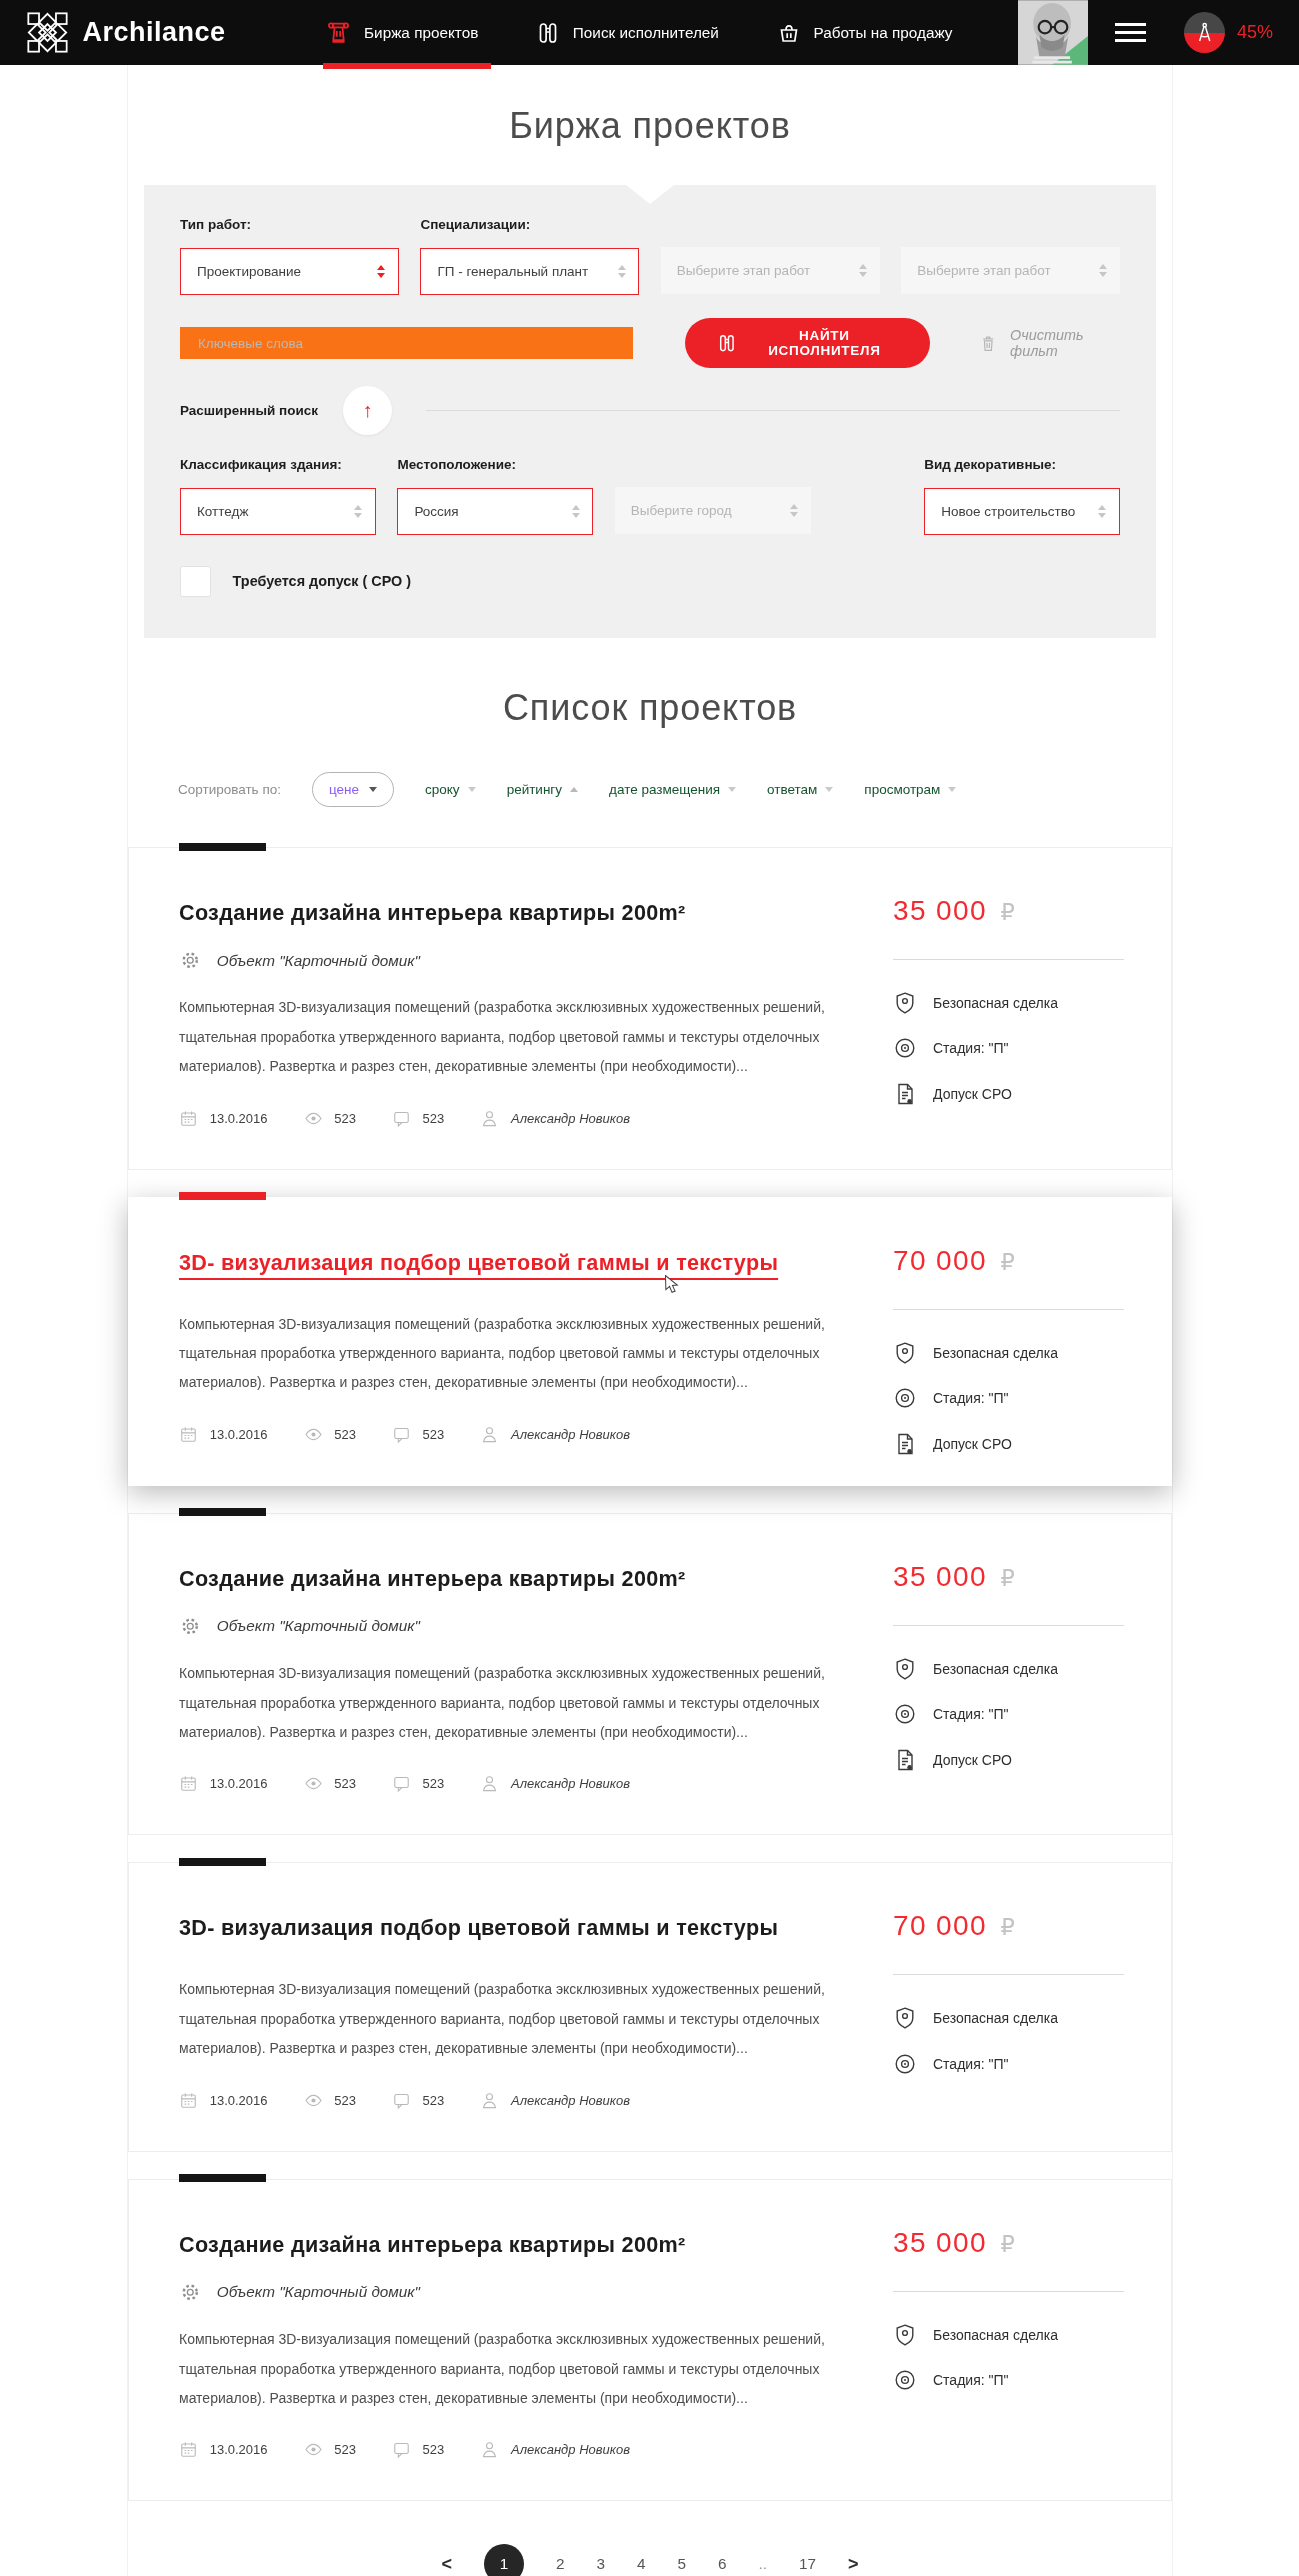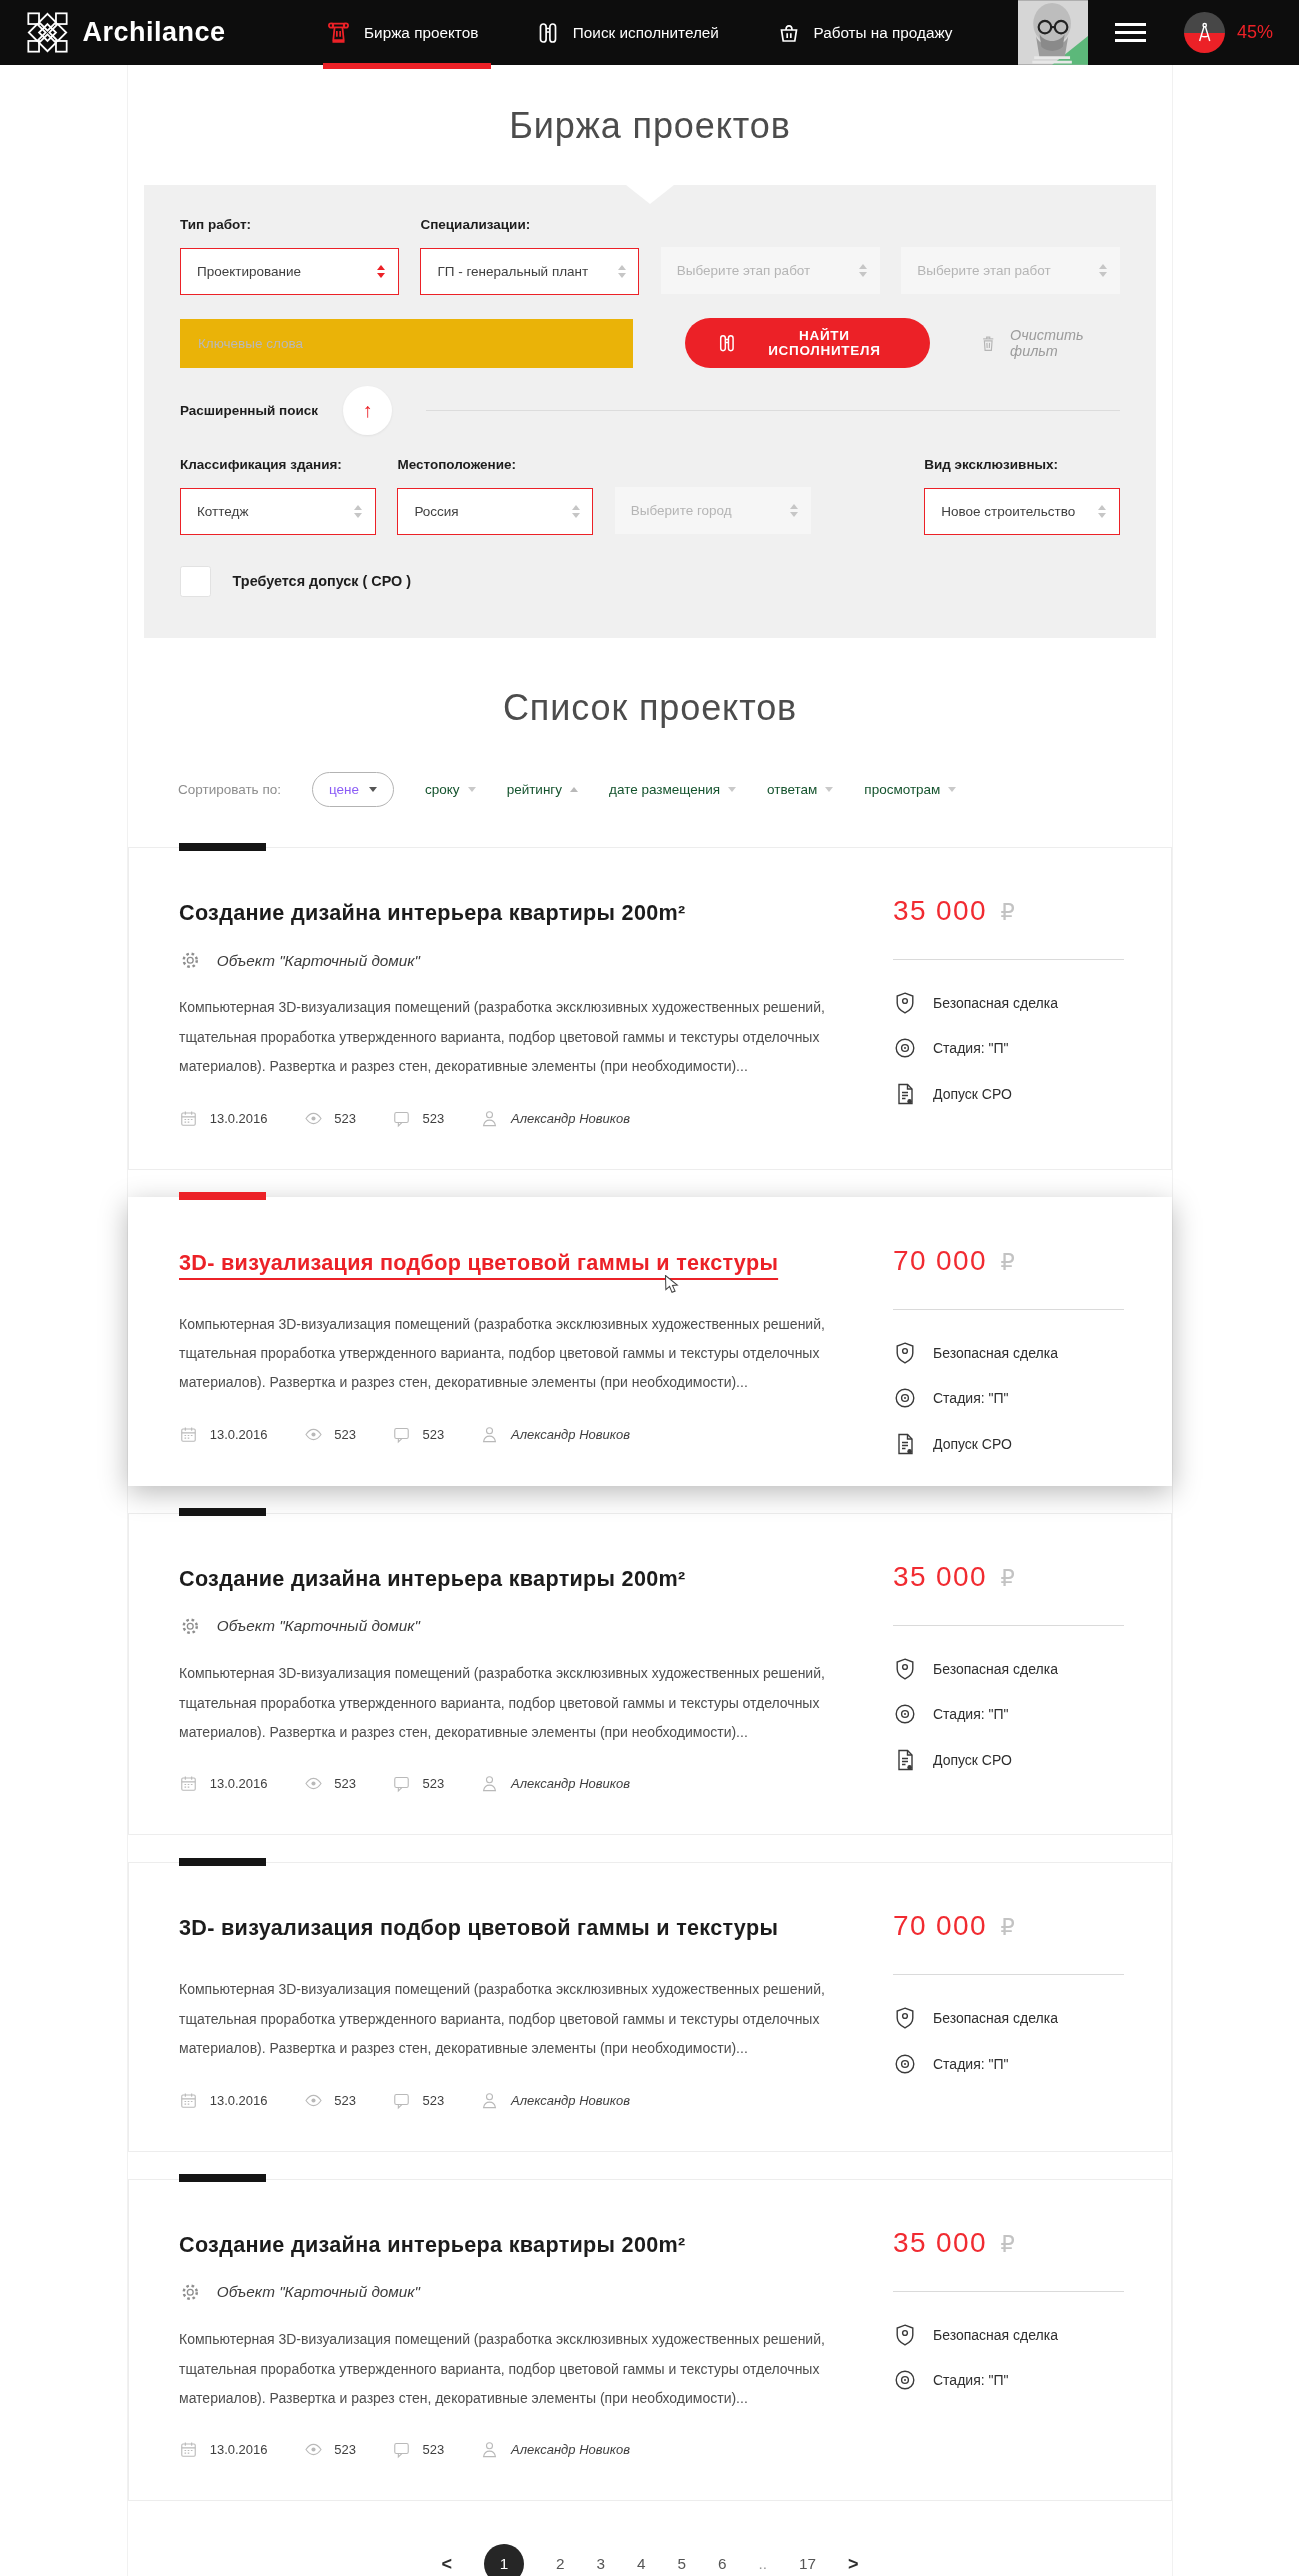--- a/index.html
+++ b/index.html
@@ -38,21 +38,21 @@
   .dd { height:47px; display:flex; align-items:center; justify-content:space-between; padding:0 12.6px 0 16px; font-size:13.5px; cursor:pointer; }
   .dd-red { background:#fff; border:0.9px solid #ec2127; color:#3f3f3f; }
   .dd-gray { background:#f6f6f6; color:#b5b5b5; }
   .arr { display:flex; flex-direction:column; gap:3.6px; }
   .arr i { display:block; width:0; height:0; border-left:4.5px solid transparent; border-right:4.5px solid transparent; }
   .arr .up { border-bottom:5.4px solid #c6c6c6; }
   .arr .dn { border-top:5.4px solid #c6c6c6; }
   .arr-red .up { border-bottom-color:#ec2127; }
   .arr-red .dn { border-top-color:#ec2127; }
   .f-row2 { display:flex; align-items:center; margin-top:23.4px; }
-  .keywords { width:505px; height:49px; border:none; background:#eab308; padding:0 18px; font-size:13.5px; font-family:inherit; color:#444; }
+  .keywords { width:505px; height:32px; border:none; background:#f97316; padding:0 18px; font-size:13.5px; font-family:inherit; color:#444; }
   .keywords::placeholder { color:#b9b9b9; }
   .btn-search { margin-left:52px; height:50px; border:none; border-radius:27px; background:#ec2127; color:#fff; font-size:13.5px; font-weight:700; letter-spacing:0.7px; display:flex; align-items:center; gap:14.4px; padding:0 32px; font-family:inherit; cursor:pointer; }
   .clear { margin-left:49px; display:flex; align-items:center; gap:12.6px; color:#9b9b9b; font-size:14.4px; cursor:pointer; }
   .clear span { font-style:italic; }
   .f-row3 { display:flex; align-items:center; margin-top:18px; }
   .adv-label { font-size:13.5px; font-weight:700; color:#1d1d1d; cursor:pointer; }
   .circle-up { width:49px; height:49px; border-radius:50%; background:#fff; margin-left:25px; display:flex; align-items:center; justify-content:center; color:#ec2127; font-size:20px; font-weight:700; cursor:pointer; box-shadow:0 0.9px 2.7px rgba(0,0,0,.07); }
   .hr-line { flex:1; height:0.9px; background:#dcdcdc; margin-left:34px; }
   .row4 { margin-top:21.6px; }
   .f-row5 { margin-top:31px; display:flex; align-items:center; gap:21.6px; }
@@ -345,21 +345,21 @@
         <div class="f-col no-label">
           <div class="dd dd-gray">
             <span>Выберите город</span>
             <span class="arr">
                 <i class="up"></i>
                 <i class="dn"></i>
               </span>
           </div>
         </div>
         <div class="f-col" style="margin-left:92px;">
-          <div class="f-label">Вид эксклюзивных:</div>
+          <div class="f-label">Вид декоративные:</div>
           <div class="dd dd-red">
             <span>Новое строительство</span>
             <span class="arr">
                 <i class="up"></i>
                 <i class="dn"></i>
               </span>
           </div>
         </div>
       </div>
 

